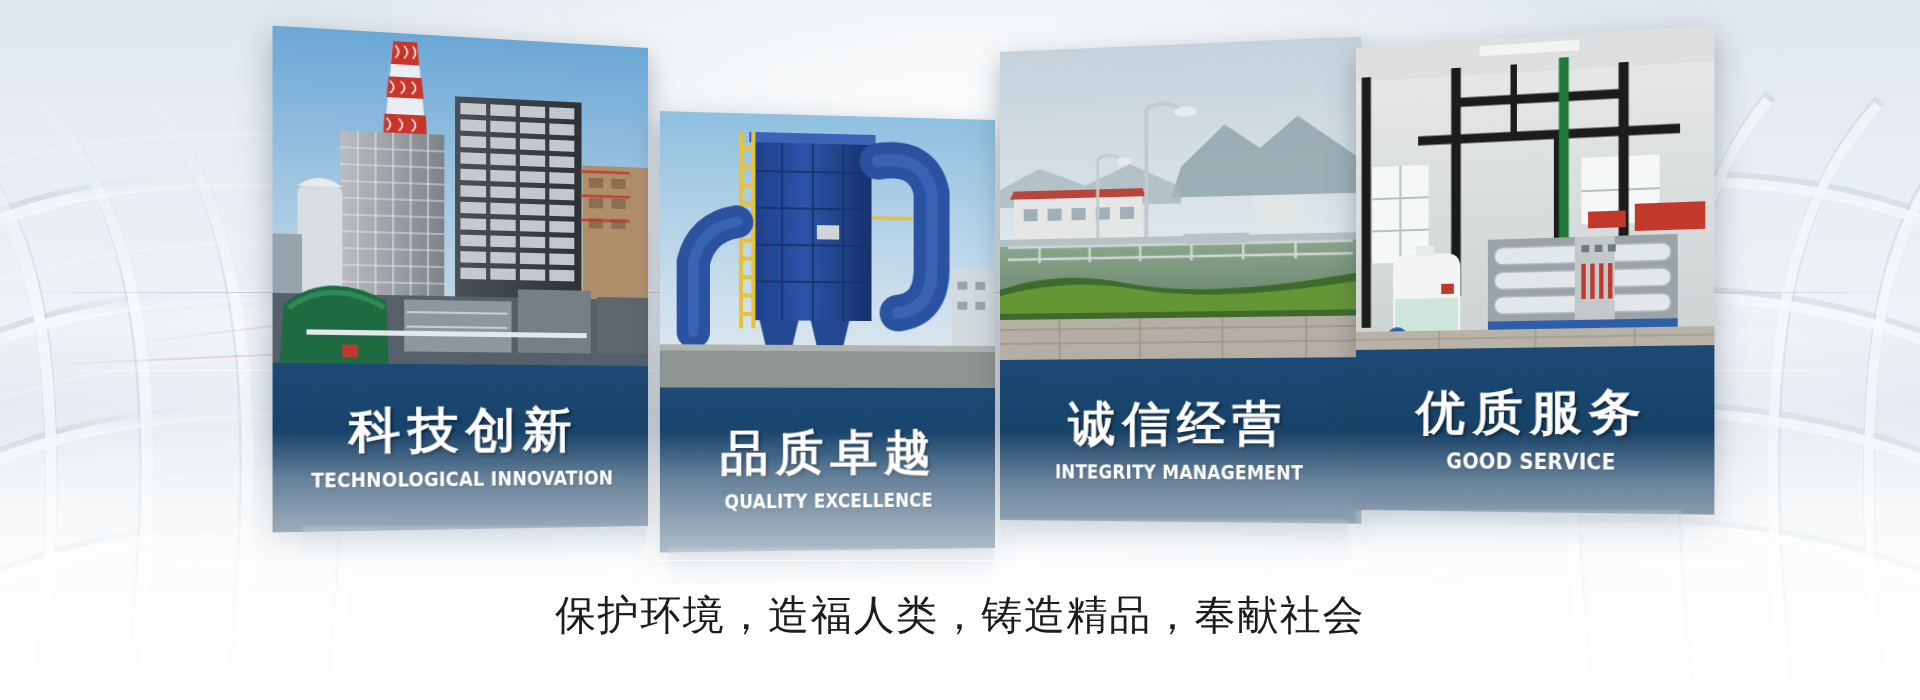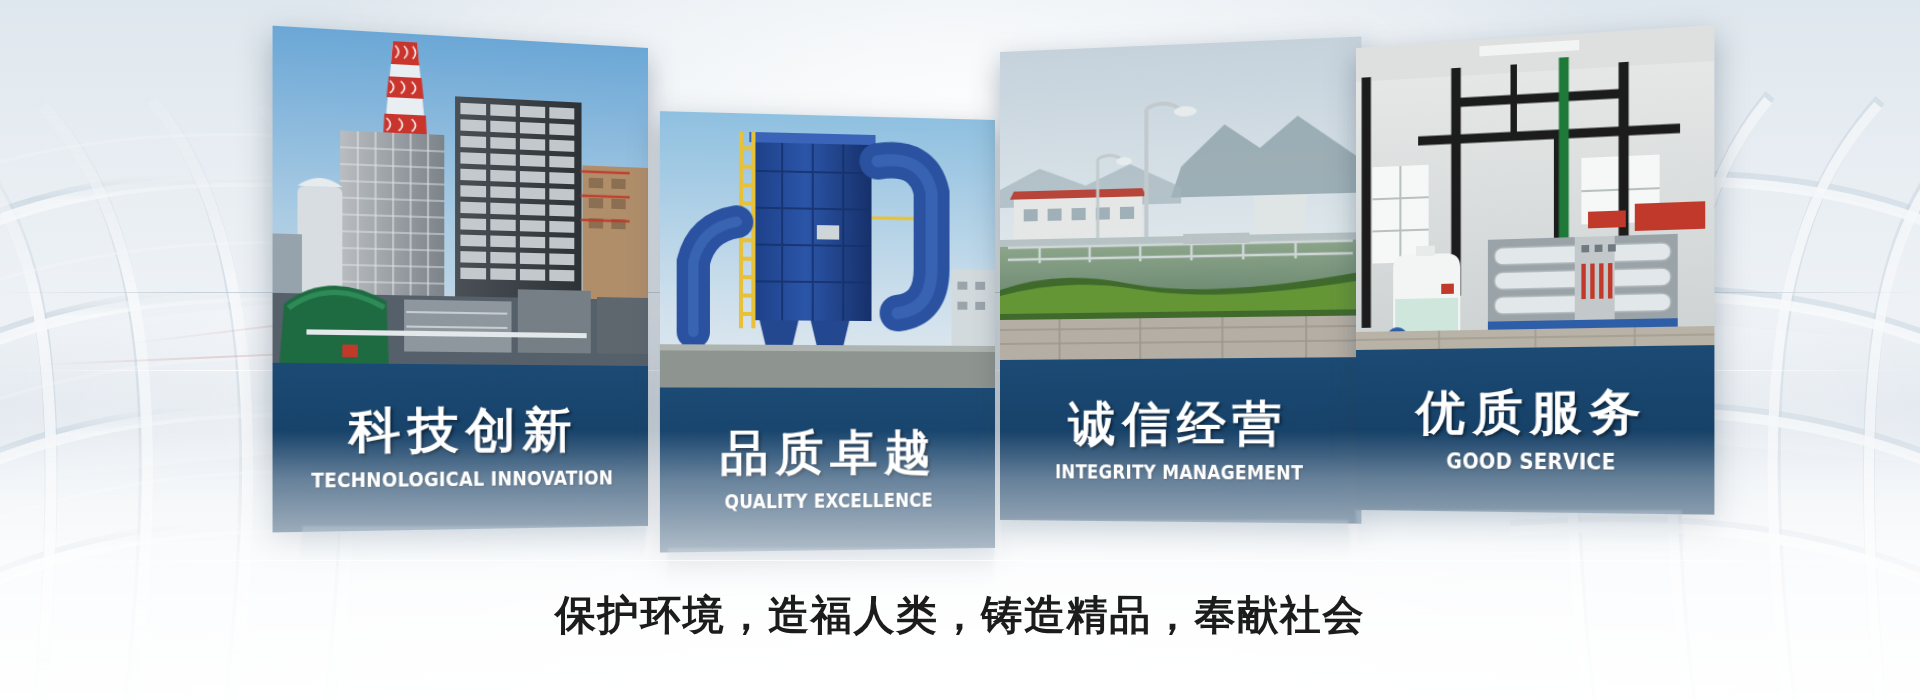--- a/index.html
+++ b/index.html
@@ -115,21 +115,20 @@
 
   
   .tagline {
     position:absolute; left:0; right:0; top:588px;
     text-align:center;
     font-family:"DejaVu Sans","Liberation Sans",sans-serif;
     font-size:41px;
     color:#1c1c1c;
     letter-spacing:.04em;
     white-space:nowrap;
-    font-weight:bold;
   }
 
   
   .floor {
     position:absolute; left:0; right:0; top:430px; height:270px;
     background:linear-gradient(180deg, rgba(255,255,255,.0) 0%, rgba(255,255,255,.35) 18%, rgba(255,255,255,.7) 48%, rgba(255,255,255,.9) 100%);
     pointer-events:none;
   }
 </style>
 </head>

